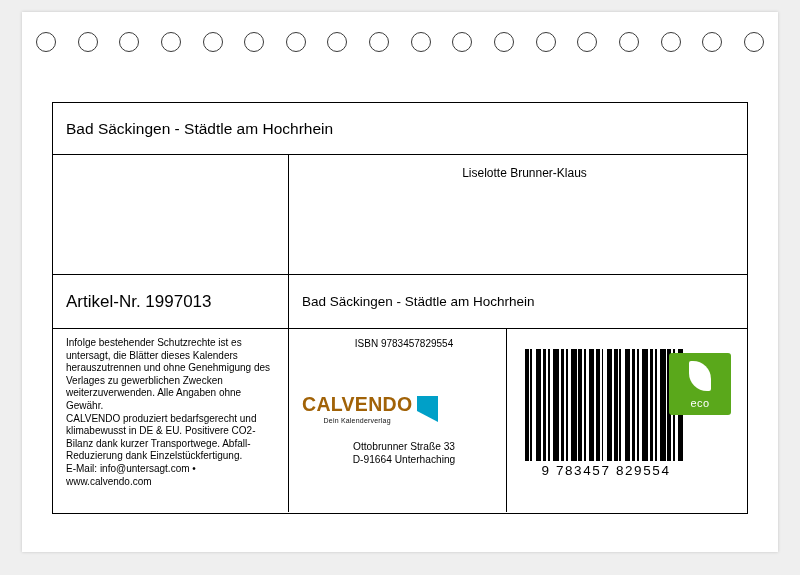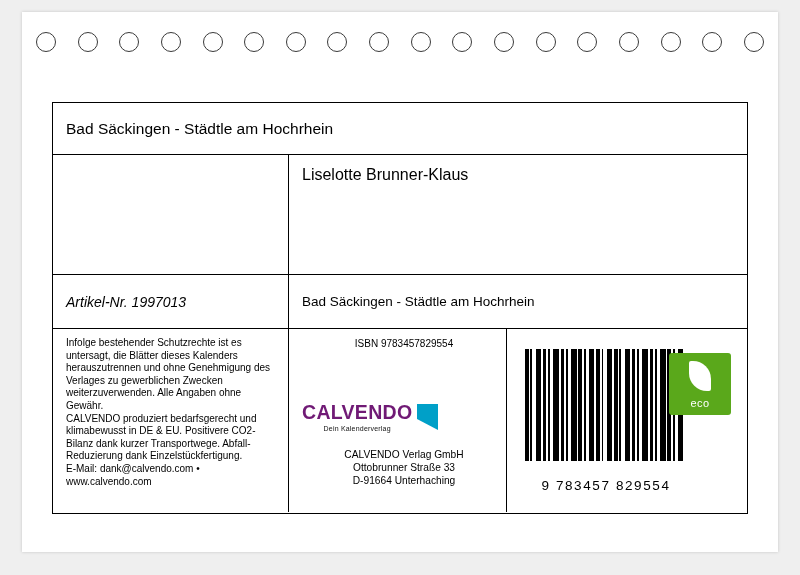--- a/index.html
+++ b/index.html
@@ -90,32 +90,32 @@
     width: 236px;
     box-sizing: border-box;
     border-right: 1.5px solid #000;
   }
   .cell-right {
     flex: 1;
     box-sizing: border-box;
   }
   .author-text {
     padding: 11px 0 0 13px;
-    font-size: 16px;
-    color: #000;
+    font-size: 12px;
+    color: #000;
+    text-align: center;
   }
   .art-cell {
     display: flex;
     align-items: center;
   }
   .art-text {
     padding-left: 13px;
-    font-size: 14px;
-    color: #000;
-    font-style: italic;
+    font-size: 17px;
+    color: #000;
   }
   .subtitle-text {
     padding-left: 13px;
     font-size: 13.5px;
     color: #000;
   }
 
   
   .legal {
     width: 236px;
@@ -141,23 +141,22 @@
   .logo-wrap {
     margin-top: 46px;
     display: flex;
     align-items: flex-end;
     gap: 5px;
   }
   .logo-word {
     font-size: 19.5px;
     font-weight: bold;
     letter-spacing: 0.3px;
-    color: #701a75;
+    color: #a16207;
     line-height: 1;
-    margin-top: 8px;
   }
   .logo-sub {
     font-size: 7px;
     color: #111;
     margin-top: 2px;
     letter-spacing: .2px;
   }
   .logo-mark {
     width: 21px;
     height: 26px;
@@ -191,21 +190,21 @@
     height: 112px;
     display: flex;
     align-items: flex-end;
     gap: 0;
   }
   .bar { background: #000; height: 100%; }
   .bar.short { height: 92%; }
   .barcode-num {
     position: absolute;
     left: 8px;
-    top: 149px;
+    top: 134px;
     width: 182px;
     font-family: "Liberation Sans", sans-serif;
     font-size: 13.5px;
     letter-spacing: 1.6px;
     color: #000;
     text-align: center;
   }
   .eco {
     position: absolute;
     right: 16px;
@@ -283,35 +282,34 @@
       <div class="cell-right art-cell">
         <div class="subtitle-text">Bad Säckingen - Städtle am Hochrhein</div>
       </div>
     </div>
 
     <div class="row r-bottom">
 
       <div class="legal">
         <p>Infolge bestehender Schutzrechte ist es untersagt, die Blätter dieses Kalenders herauszutrennen und ohne Genehmigung des Verlages zu gewerblichen Zwecken weiterzuverwenden. Alle Angaben ohne Gewähr.</p>
         <p>CALVENDO produziert bedarfsgerecht und klimabewusst in DE &amp; EU. Positivere CO2-Bilanz dank kurzer Transportwege. Abfall-Reduzierung dank Einzelstückfertigung.</p>
-        <p>E-Mail: dank@calvendo.com •</p>
+        <p>E-Mail: info@untersagt.com •</p>
         <p>www.calvendo.com</p>
       </div>
 
       <div class="mid">
         <div class="isbn">ISBN 9783457829554</div>
         <div class="logo-wrap">
           <div>
             <div class="logo-word">CALVENDO</div>
             <div class="logo-sub">Dein Kalenderverlag</div>
           </div>
           <div class="logo-mark"></div>
         </div>
         <div class="pub">
-          <div>CALVENDO Verlag GmbH</div>
           <div>Ottobrunner Straße 33</div>
           <div>D-91664 Unterhaching</div>
         </div>
       </div>
 
       <div class="barcode-cell">
         <div class="bars" id="bars">
             <span class="bar" style="width: 3.6px;"></span>
             <span class="bar short" style="width: 1.8px; background: transparent;"></span>
             <span class="bar" style="width: 1.8px;"></span>

